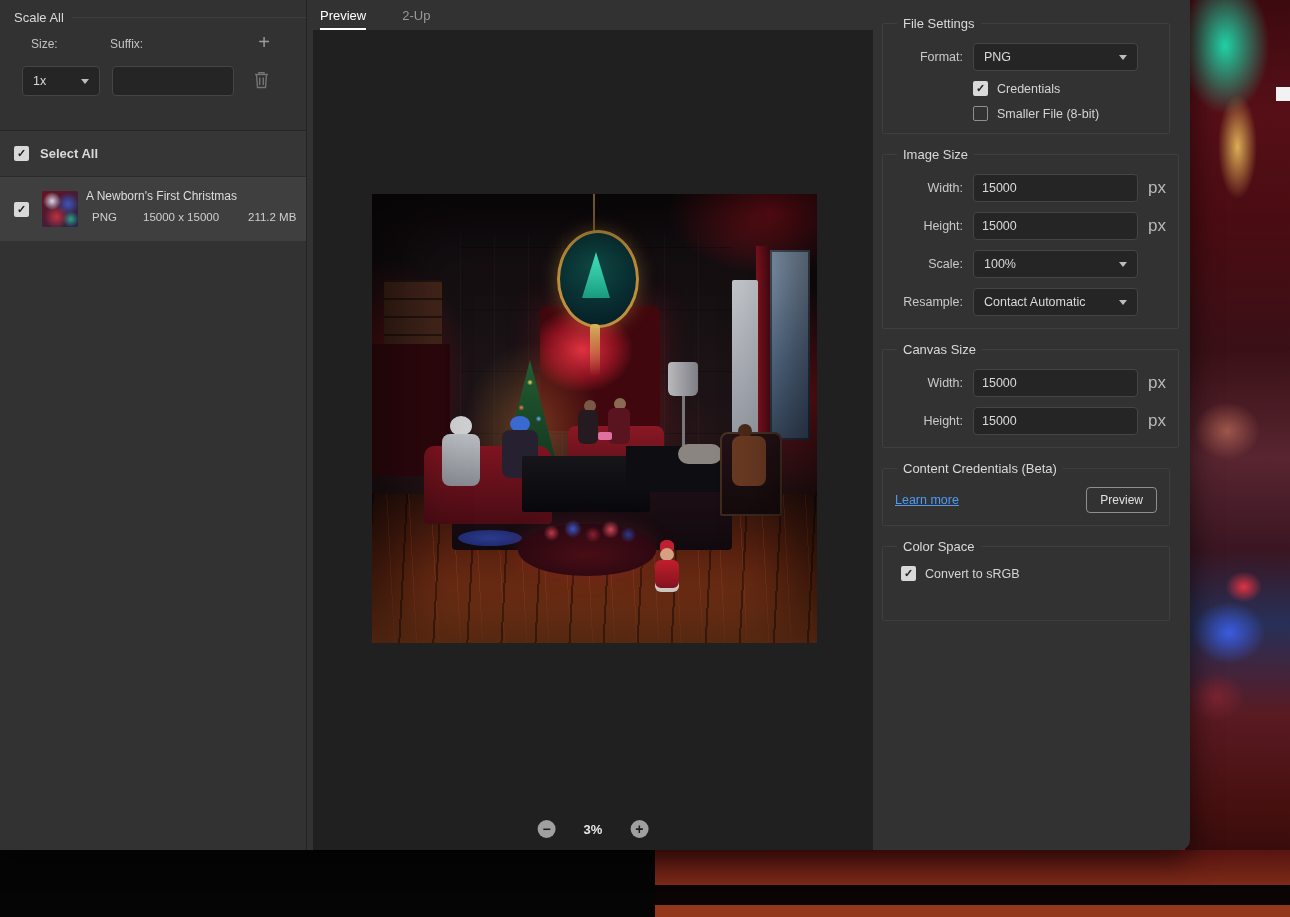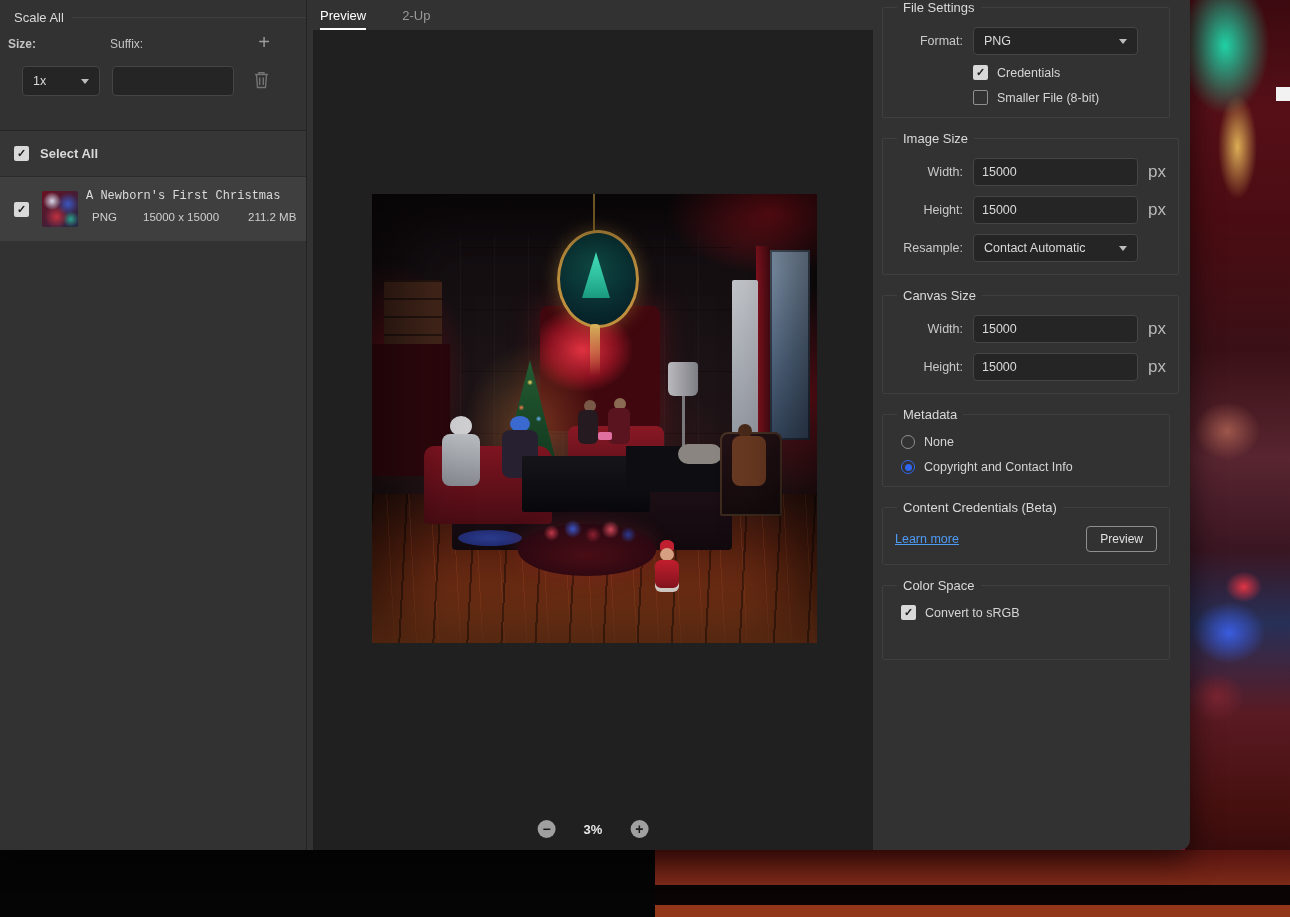--- a/index.html
+++ b/index.html
@@ -52,21 +52,21 @@
   .cb{width:15px;height:15px;border-radius:2px;background:#d9d9d9;color:#222;display:flex;align-items:center;
     justify-content:center;font-size:11px;font-weight:bold;box-sizing:border-box;}
   .cb.un{background:transparent;border:1.5px solid #8f8f8f;color:transparent;}
   .thumb{position:absolute;left:42px;top:14px;width:36px;height:36px;border-radius:2px;
     background:
       radial-gradient(9px 9px at 28% 28%, #d8d8ea, rgba(0,0,0,0)),
       radial-gradient(11px 11px at 72% 36%, #3a56c0, rgba(0,0,0,0)),
       radial-gradient(12px 12px at 40% 72%, #c03040, rgba(0,0,0,0)),
       radial-gradient(8px 8px at 80% 78%, #2aa08a, rgba(0,0,0,0)),
       linear-gradient(135deg,#6a1020,#232a4a);}
-  .item-title{position:absolute;left:86px;top:12px;font-size:12px;color:#dcdcdc;font-family:Liberation Mono, monospace;}
+  .item-title{position:absolute;left:86px;top:12px;font-size:12px;color:#dcdcdc;}
   .item-meta{position:absolute;font-size:11.5px;color:#cfcfcf;top:34px;}
 
   
   .preview-area{position:absolute;left:306px;top:0;width:570px;height:850px;}
   .tabs{position:absolute;left:14px;top:0;height:30px;display:flex;gap:36px;align-items:flex-start;padding-top:8px;}
   .tab{font-size:13px;color:#9a9a9a;padding-bottom:5px;cursor:pointer;}
   .tab.active{color:#ffffff;border-bottom:2px solid #ffffff;}
   .canvas{position:absolute;left:7px;top:30px;width:560px;height:820px;background:#202020;}
   .zoombar{position:absolute;left:50%;bottom:12px;transform:translateX(-50%);display:flex;align-items:center;gap:28px;}
   .zoombtn{width:18px;height:18px;border-radius:50%;background:#a0a0a0;color:#1d1d1d;display:flex;align-items:center;
@@ -155,21 +155,21 @@
     radial-gradient(8px 8px at 55% 55%, #8a2030, rgba(0,0,0,0)),
     radial-gradient(9px 9px at 70% 40%, #d04858, rgba(0,0,0,0)),
     radial-gradient(8px 8px at 85% 55%, #2a3a90, rgba(0,0,0,0));}
   .a-child-hat{left:288px;top:346px;width:14px;height:10px;border-radius:50% 50% 0 0;background:#c02030;}
   .a-child-head{left:288px;top:354px;width:14px;height:13px;border-radius:50%;background:#d9a183;}
   .a-child-body{left:283px;top:366px;width:24px;height:32px;border-radius:6px;
     background:linear-gradient(#c41f2e,#8a1420);box-shadow:inset 0 -4px 0 #e8e2da;}
   .a-vignette{inset:0;box-shadow:inset 0 0 60px 30px rgba(0,0,0,.55);}
 
   
-  .right-panel{position:absolute;left:876px;top:0;width:314px;height:850px;padding-top:0;box-sizing:border-box;}
+  .right-panel{position:absolute;left:876px;top:0;width:314px;height:850px;padding-top:16px;box-sizing:border-box;}
   fieldset{margin:0 20px 13px 6px;border:1px solid #3f3f3f;border-radius:2px;padding:2px 12px 12px 12px;}
   legend{padding:0 6px;margin-left:2px;font-size:13px;color:#d9d9d9;}
   .frow{display:flex;align-items:center;margin-top:10px;}
   .flabel{width:68px;text-align:right;margin-right:10px;font-size:12.5px;color:#c9c9c9;flex-shrink:0;}
   .fctrl{width:165px;box-sizing:border-box;}
   .ctrl28{height:28px;}
   .unit{margin-left:10px;font-size:17px;color:#b9b9b9;}
   .cbrow{display:flex;align-items:center;gap:9px;margin:10px 0 0 78px;font-size:12.5px;color:#d4d4d4;}
   .radiorow{display:flex;align-items:center;gap:9px;margin:11px 0 0 6px;font-size:12.5px;color:#d4d4d4;}
   .radio{width:14px;height:14px;border-radius:50%;border:1.5px solid #8f8f8f;box-sizing:border-box;
@@ -205,21 +205,21 @@
   <div class="bg-bottom-wood"></div>
   <div class="bg-bottom-band"></div>
   <div class="bg-bottom-bright"></div>
 
   <div class="dialog">
 
     <div class="left-panel">
       <div class="sec-title scale-title">
         <span>Scale All</span>
       </div>
-      <div class="mini-label" style="left:8px;top:37px;font-weight:bold;">Size:</div>
+      <div class="mini-label" style="left:31px;top:37px;">Size:</div>
       <div class="mini-label" style="left:110px;top:37px;">Suffix:</div>
       <div class="plus-btn">
         <span>+</span>
       </div>
       <div class="select abs" style="left:22px;top:66px;width:78px;">
         <span>1x</span>
         <span class="chev"></span>
       </div>
       <input class="text-input abs" style="left: 112px; top: 66px; width: 122px;">
       <div class="trash">
@@ -346,20 +346,27 @@
           <div class="flabel">Width:</div>
           <input class="text-input fctrl ctrl28" value="15000" style="">
           <span class="unit">px</span>
         </div>
         <div class="frow">
           <div class="flabel">Height:</div>
           <input class="text-input fctrl ctrl28" value="15000" style="">
           <span class="unit">px</span>
         </div>
         <div class="frow">
+          <div class="flabel">Scale:</div>
+          <div class="select fctrl ctrl28">
+            <span>100%</span>
+            <span class="chev"></span>
+          </div>
+        </div>
+        <div class="frow">
           <div class="flabel">Resample:</div>
           <div class="select fctrl ctrl28">
             <span>Contact Automatic</span>
             <span class="chev"></span>
           </div>
         </div>
       </fieldset>
 
       <fieldset>
         <legend>Canvas Size</legend>
@@ -368,33 +375,20 @@
           <input class="text-input fctrl ctrl28" value="15000" style="">
           <span class="unit">px</span>
         </div>
         <div class="frow">
           <div class="flabel">Height:</div>
           <input class="text-input fctrl ctrl28" value="15000" style="">
           <span class="unit">px</span>
         </div>
       </fieldset>
 
-      <fieldset>
-        <legend>Metadata</legend>
-        <div class="radiorow">
-          <div class="radio"></div>
-          <span>None</span>
-        </div>
-        <div class="radiorow">
-          <div class="radio sel">
-            <span class="dot"></span>
-          </div>
-          <span>Copyright and Contact Info</span>
-        </div>
-      </fieldset>
 
       <fieldset>
         <legend>Content Credentials (Beta)</legend>
         <div class="cc-row">
           <span class="link">Learn more</span>
           <div class="small-btn">Preview</div>
         </div>
       </fieldset>
 
       <fieldset style="height:66px;">

